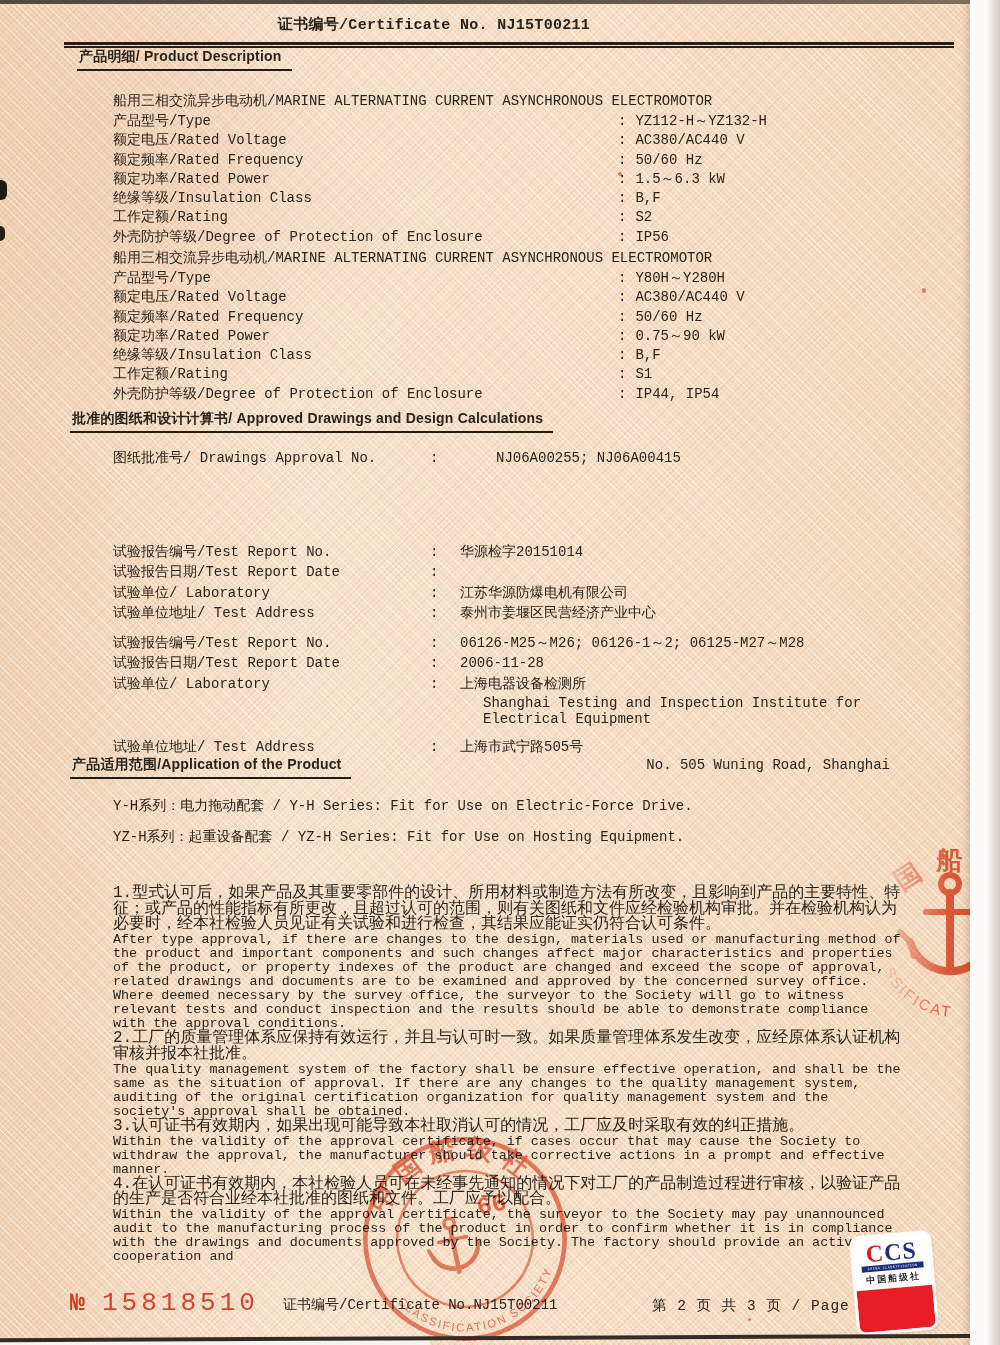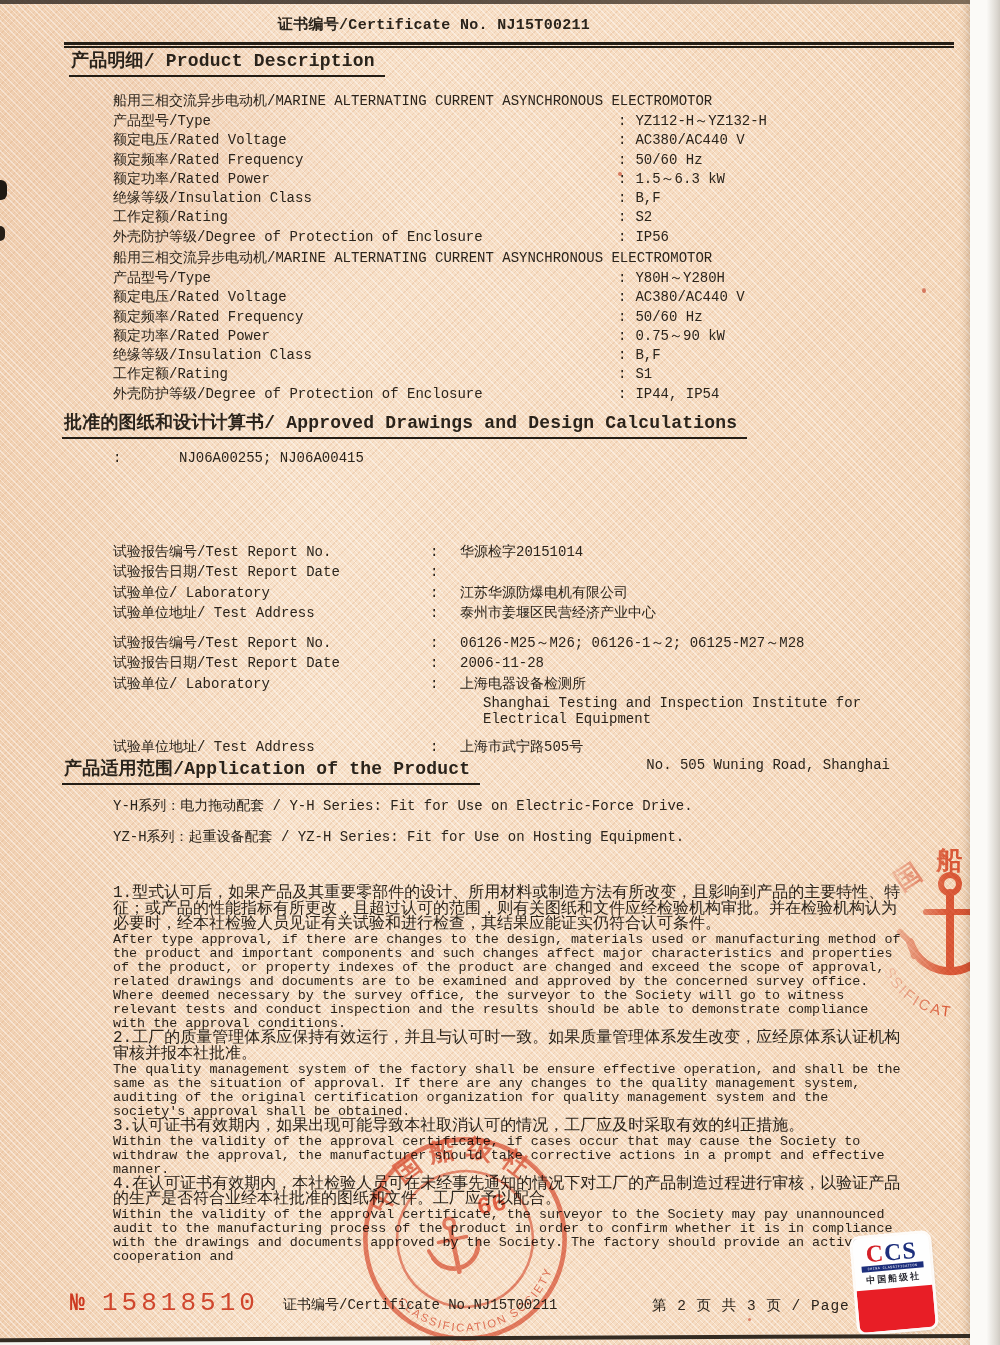--- a/index.html
+++ b/index.html
@@ -29,22 +29,22 @@
   .bottom-white{ position:absolute; left:0; top:1340px; width:430px; height:6px; background:#f6f4ef; }
   .edge-blob1 { position:absolute; left:-2px; top:180px; width:9px;  height:20px; background:#201a13; border-radius:0 6px 6px 0; }
   .edge-blob2 { position:absolute; left:-2px; top:226px; width:7px;  height:15px; background:#261f17; border-radius:0 5px 5px 0; }
   .speck { position:absolute; border-radius:50%; background:#c4452b; opacity:.65; }
 
   
   .cert-head { position:absolute; left:0; top:15px; width:868px; text-align:center;
                font-size:15px; font-weight:700; letter-spacing:.3px; }
   .rule-top  { position:absolute; left:64px; top:42px; width:890px; height:6px;
                background:linear-gradient(#241e16 0 3px, rgba(0,0,0,0) 3px 4px, #241e16 4px 6px); }
-  .sec-title { position:absolute; font-family:Liberation Mono, monospace;
-               font-weight:700; font-size:18px; letter-spacing:.2px; }
+  .sec-title { position:absolute; font-family:Liberation Sans, sans-serif;
+               font-weight:700; font-size:14px; letter-spacing:.2px;padding-left:8px; }
   .sec-title > span { display:inline-block; border-bottom:2.5px solid #241d15; padding:0 10px 3px 2px; margin-left:-2px; }
 
   .pblock { position:absolute; left:113px; width:820px; font-size:14px; }
   .pblock .bhead { line-height:19px; margin-bottom:1px; }
   .prow { display:flex; line-height:19.3px; }
   .prow .lbl { width:505px; flex:none; }
   .colon { flex:none; margin-right:9px; }
 
   .drow { position:absolute; left:113px; display:flex; font-size:14px; line-height:19px; }
   .drow .lbl { width:317px; flex:none; }
@@ -185,20 +185,21 @@
           <span class="lbl">外壳防护等级/Degree of Protection of Enclosure</span>
           <span class="colon">:</span>
           <span class="val">IP44, IP54</span>
         </div>
     </div>
 
     <div class="sec-title" style="left:64px; top:410px;">
       <span>批准的图纸和设计计算书/ Approved Drawings and Design Calculations</span>
     </div>
     <div class="drow" style="top:449px;">
+      <span class="lbl">图纸批准号/ Drawings Approval No.</span>
       <span class="colon">:</span>
       <span class="val">NJ06A00255; NJ06A00415</span>
     </div>
 
 
     <div class="tblock" style="top:543px;">
       <div class="trow">
           <span class="lbl">试验报告编号/Test Report No.</span>
           <span class="colon">:</span>
           <span class="val">华源检字20151014</span>

